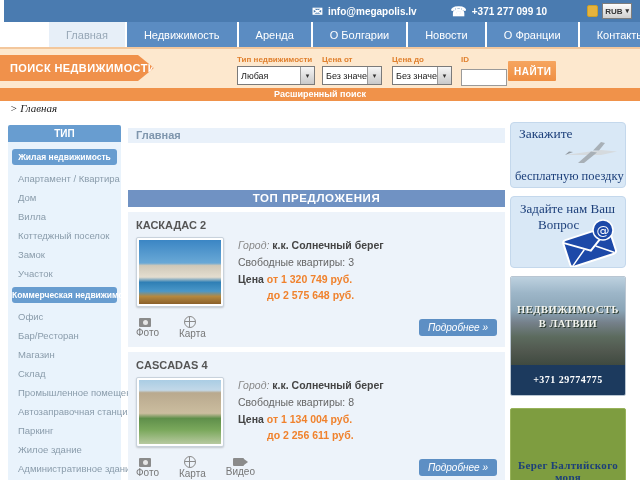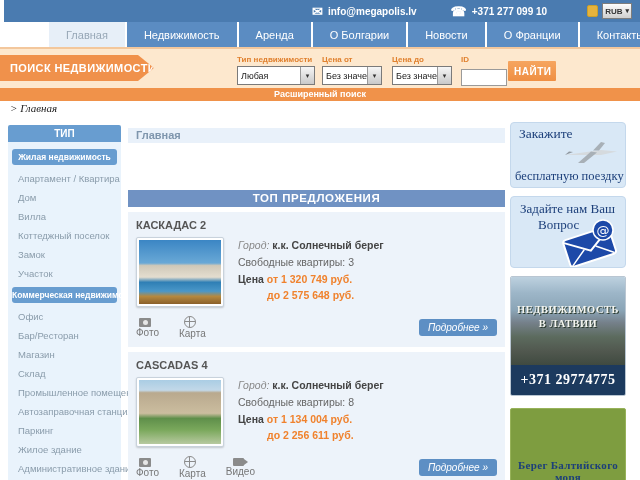--- a/index.html
+++ b/index.html
@@ -81,21 +81,21 @@
   .b1-l1{position:absolute;top:3px;left:8px;font-size:13.5px;}
   .b1-l2{position:absolute;bottom:3px;left:4px;font-size:12.5px;white-space:nowrap;}
   .plane{position:absolute;right:2px;top:15px;}
   .b2{height:70px;}
   .b2-l1{position:absolute;top:4px;left:9px;font-size:13px;white-space:nowrap;}
   .b2-l2{position:absolute;top:20px;left:27px;font-size:13px;}
   .env{position:absolute;right:0px;bottom:-4px;}
   .b3{height:118px;border-radius:2px;border:1px solid #b9c6d2;background:#fff;margin-bottom:12px;}
   .b3-photo{position:relative;height:88px;background:linear-gradient(180deg,#bdd1df 0%,#9db6c8 18%,#8aa4b6 38%,#75808a 52%,#5c6b5e 68%,#51584f 84%,#3f4a40 100%);}
   .b3-overlay{position:absolute;top:26px;left:0;right:0;text-align:center;color:#f3f4ee;font-weight:bold;font-size:10.5px;line-height:1.35;letter-spacing:.5px;text-shadow:1px 1px 0 #2a3a2e;}
-  .b3-strip{height:30px;background:#1c3a5e;color:#fff;font-weight:bold;font-size:14px;text-align:center;line-height:30px;letter-spacing:.5px;}
+  .b3-strip{height:30px;background:#1c3a5e;color:#fff;font-weight:bold;font-size:10px;text-align:center;line-height:30px;letter-spacing:.5px;}
   .b4{height:120px;background:#7e9d40;border:1px solid #97b259;border-radius:2px;}
   .b4-text{padding-top:50px;text-align:center;font-weight:bold;font-size:11px;color:#1c3f7a;letter-spacing:.3px;}
 </style>
 </head>
 <body>
 
 <div class="page">
 
   <div class="topbar">
     <div class="tb-group tb-email">

